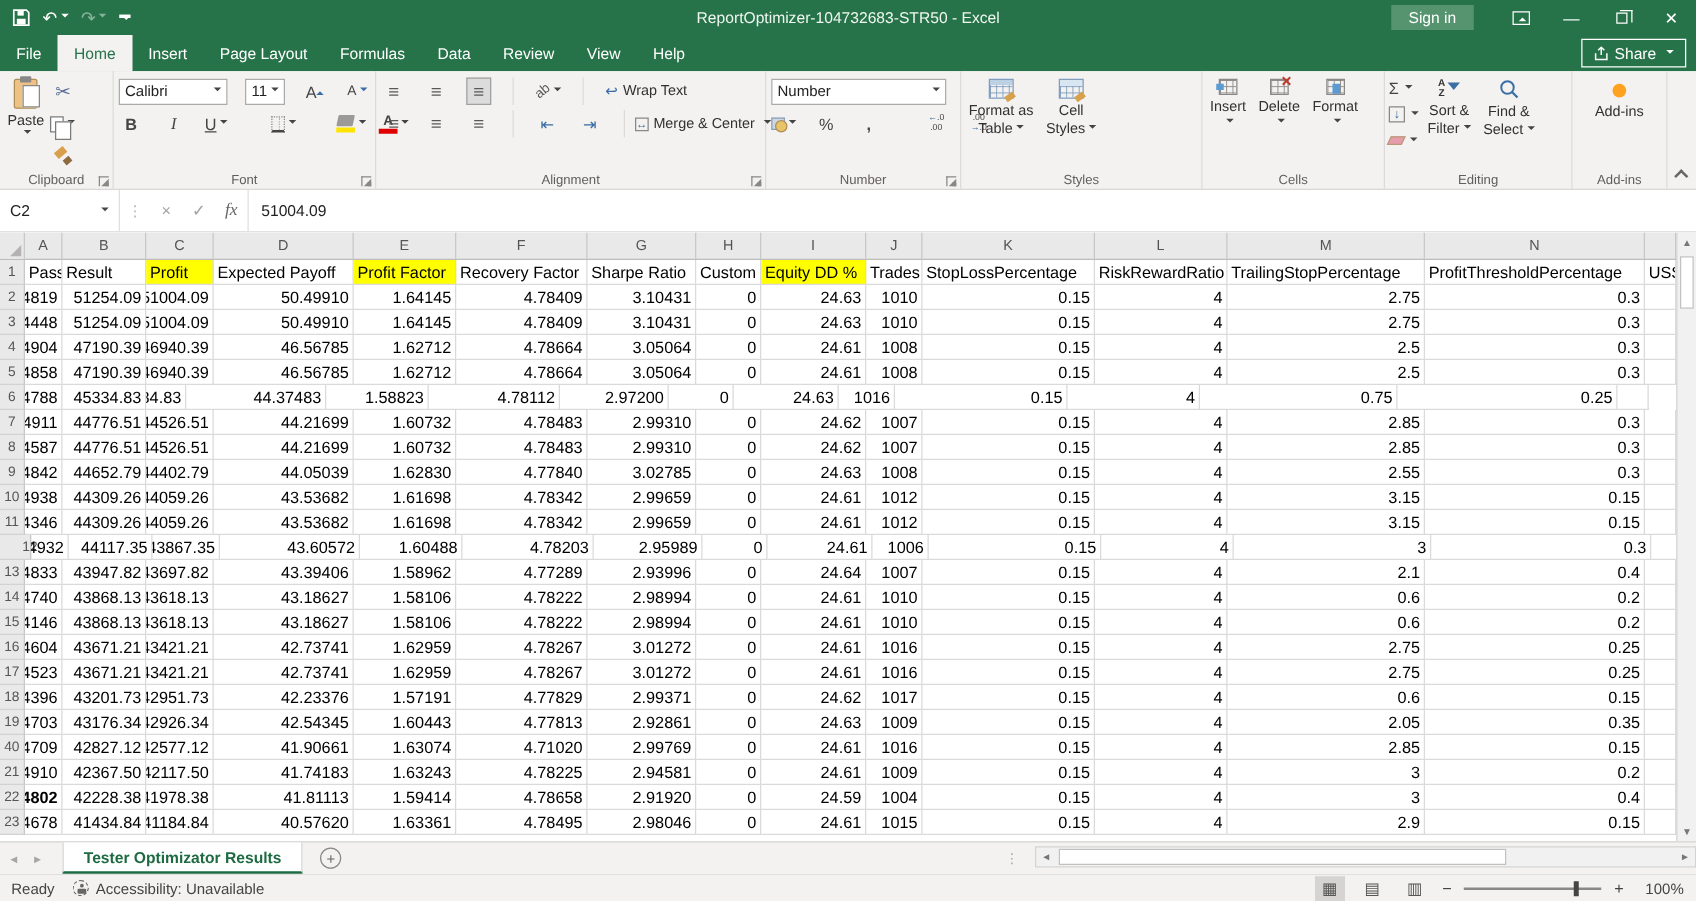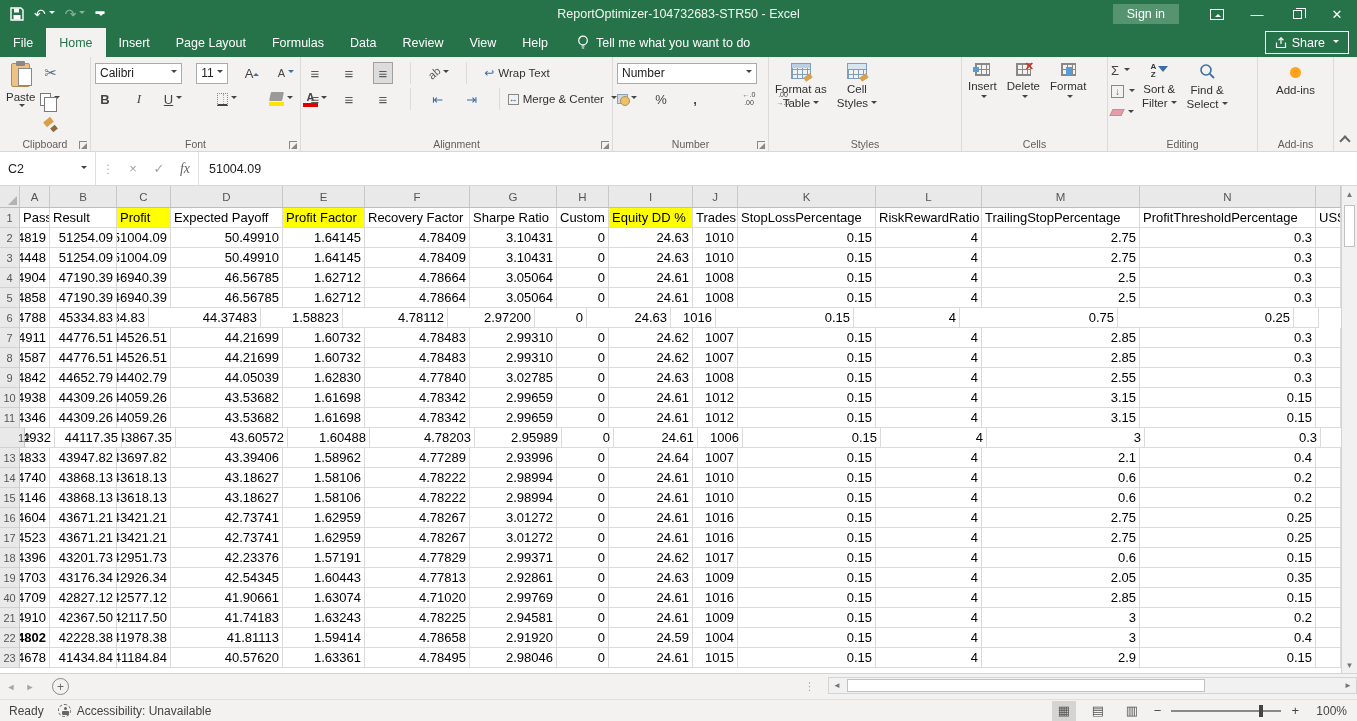--- a/index.html
+++ b/index.html
@@ -228,27 +228,20 @@
 <div class="menubar">
   <span class="mtab">File</span>
   <span class="mtab active">Home</span>
   <span class="mtab">Insert</span>
   <span class="mtab">Page Layout</span>
   <span class="mtab">Formulas</span>
   <span class="mtab">Data</span>
   <span class="mtab">Review</span>
   <span class="mtab">View</span>
   <span class="mtab">Help</span>
-  <span class="tellme">
-    <svg width="12" height="15" viewBox="0 0 12 15">
-        <circle cx="6" cy="5.5" r="4.3" fill="none" stroke="#fff" stroke-width="1.2"></circle>
-        <path d="M4.4 11h3.2M4.8 13h2.4" stroke="#fff" stroke-width="1.2"></path>
-      </svg>
-    <span>Tell me what you want to do</span>
-  </span>
   <span class="share">
     <svg width="12" height="12" viewBox="0 0 12 12">
         <path d="M6 1v6M3.5 3.2 6 .8l2.5 2.4" stroke="#fff" stroke-width="1.2" fill="none"></path>
         <path d="M1.5 5.5v5h9v-5" stroke="#fff" stroke-width="1.2" fill="none"></path>
       </svg>
     <span>Share</span>
     <i class="car white"></i>
   </span>
 </div>
 
@@ -956,20 +949,23 @@
   <div class="vscroll">
     <span class="varrow" style="top:0;">▲</span>
     <span class="vthumb"></span>
     <span class="varrow" style="bottom:0;">▼</span>
   </div>
 </div>
 
 <div class="tabbar">
   <span class="tnav">◄</span>
   <span class="tnav" style="width:16px;">►</span>
+  <div class="sheettab">
+    <span>Tester Optimizator Results</span>
+  </div>
   <span class="addsheet">
       <span>+</span>
     </span>
   <span class="splitdots">⋮</span>
   <div class="hscroll">
     <span class="harrow">◄</span>
     <span class="hthumb"></span>
     <span class="harrow right">►</span>
   </div>
 </div>

